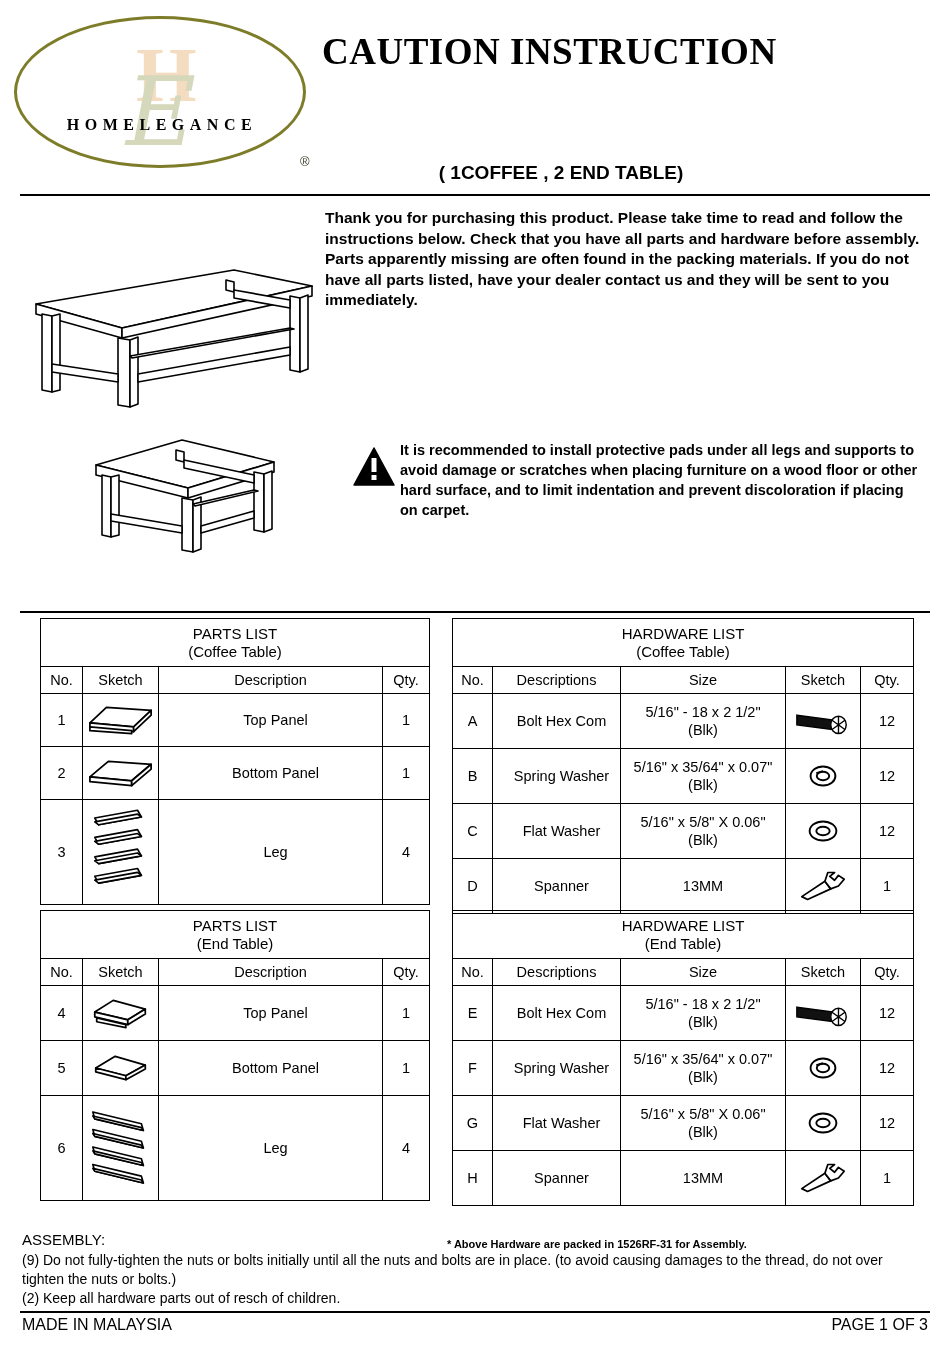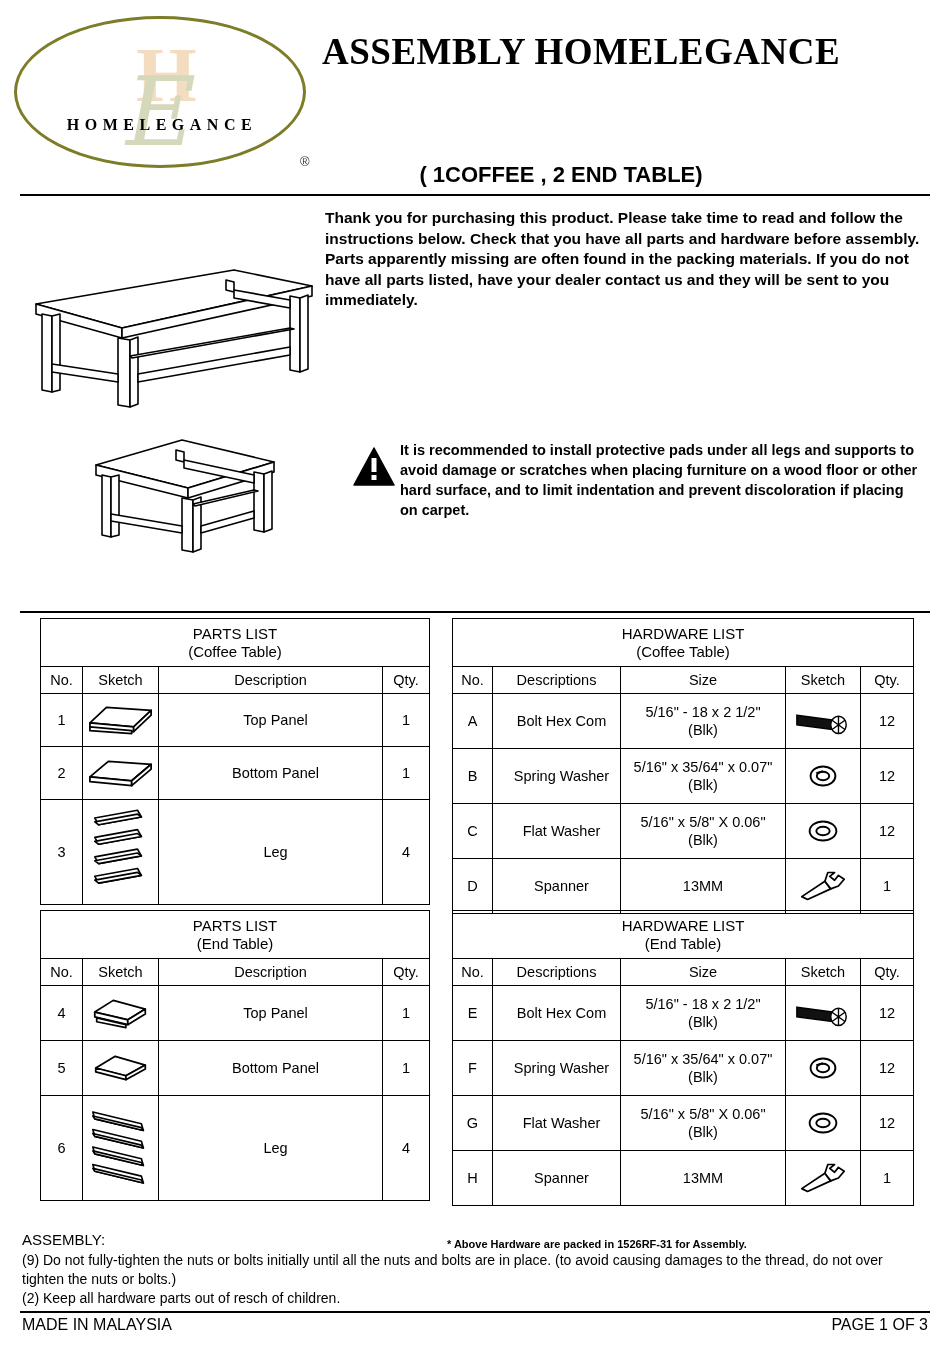--- a/index.html
+++ b/index.html
@@ -87,21 +87,21 @@
     left: 316px; top: 131px;
     font-size: 19px;
     font-weight: bold;
     letter-spacing: 0.2px;
   }
   #item-sub {
     position: absolute;
     left: 316px; top: 162px;
     width: 490px;
     text-align: center;
-    font-size: 22px;
+    font-size: 19px;
     font-weight: bold;
   }
 
   .hrule {
     position: absolute;
     left: 20px;
     width: 910px;
     border-top: 2px solid #000;
   }
   #rule-top { top: 194px; }
@@ -222,21 +222,21 @@
 
 <div id="header">
   <div id="logo-wrap">
     <div id="logo-oval"></div>
     <div id="logo-h">H</div>
     <div id="logo-script">E</div>
     <div id="logo-word">HOMELEGANCE</div>
     <div id="logo-reg">®</div>
   </div>
 
-  <div id="doc-title">ASSEMBLY HOMELEGANCE</div>
+  <div id="doc-title">CAUTION INSTRUCTION</div>
   <div id="item-sub">( 1COFFEE , 2 END TABLE)</div>
 </div>
 
 <div class="hrule" id="rule-top"></div>
 
 <div id="intro">Thank you for purchasing this product. Please take time to read and follow the instructions below. Check that you have all parts and hardware before assembly. Parts apparently missing are often found in the packing materials. If you do not have all parts listed, have your dealer contact us and they will be sent to you immediately.</div>
 
 <div id="coffee-illus">
   <svg viewBox="0 0 300 150" width="300" height="150">
     <g fill="#ffffff" stroke="#000" stroke-width="1.6" stroke-linejoin="round">

